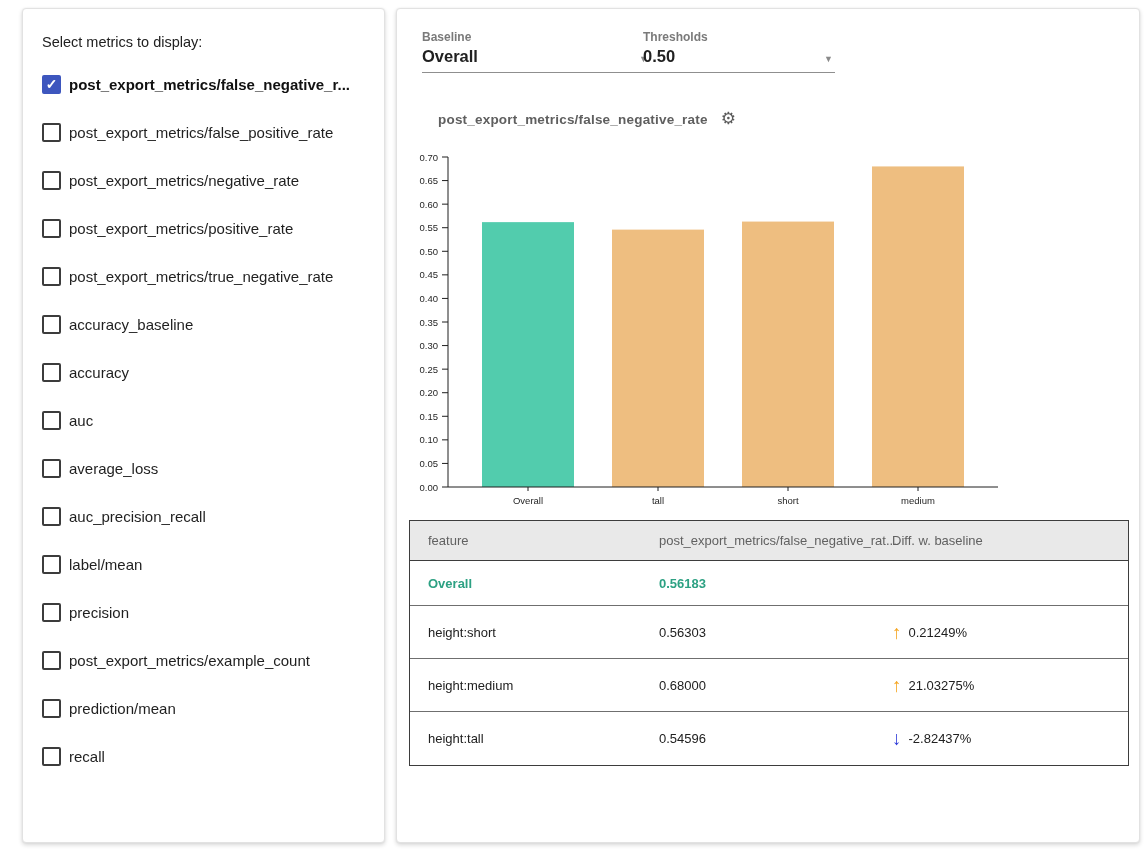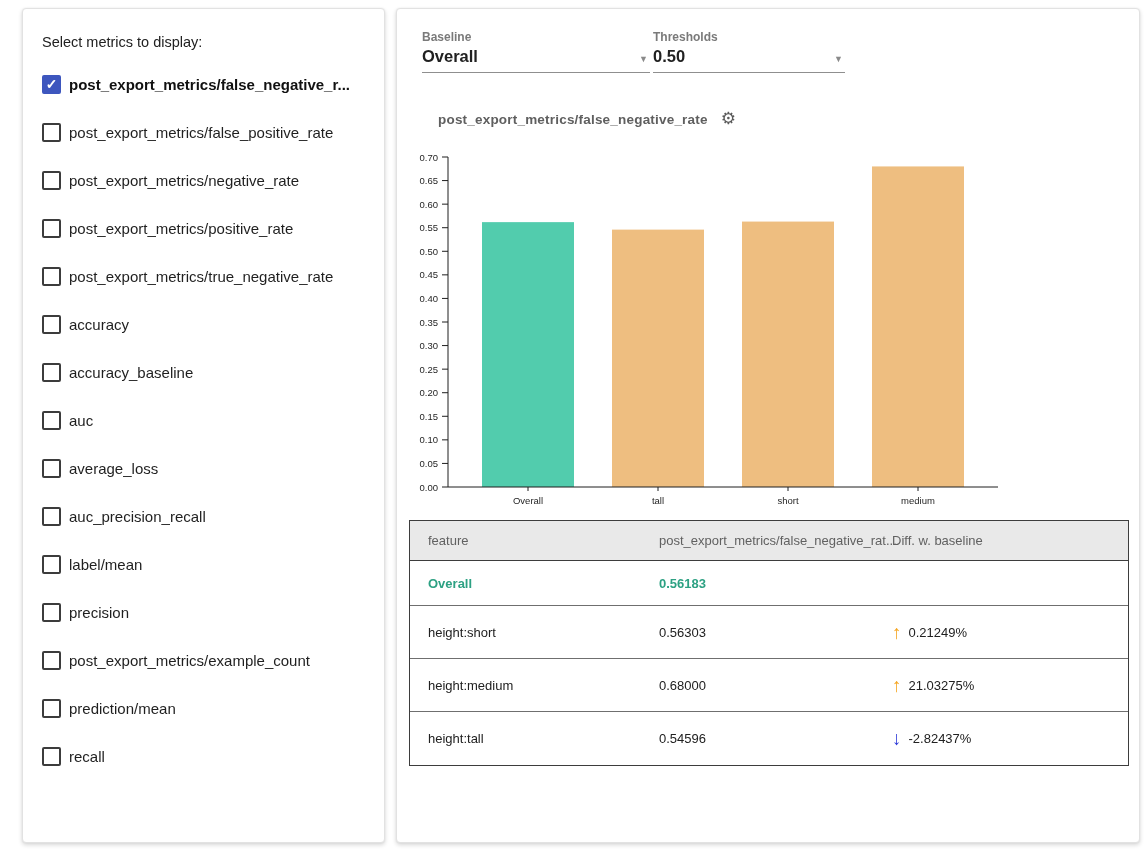--- a/index.html
+++ b/index.html
@@ -48,21 +48,21 @@
     margin-left: 8px;
     font-size: 15px;
     color: #1f1f1f;
     white-space: nowrap;
   }
   .metric-row.checked .metric-label { font-weight: bold; color: #111; }
 
   
   .select { position: absolute; top: 21px; cursor: pointer; font-weight: bold; }
   #baseline-select   { left: 25px;  width: 228px; }
-  #thresholds-select { left: 256px; width: 192px; }
+  #thresholds-select { left: 246px; width: 192px; }
   .select .lbl { font-size: 12px; color: #7a7a7a; }
   .select .valline {
     margin-top: 3px;
     border-bottom: 1px solid #8f8f8f;
     padding-bottom: 6px;
     position: relative;
   }
   .select .val { font-size: 16.5px; color: #212121; }
   .select .caret {
     position: absolute; right: 2px; top: 7px;
@@ -126,25 +126,25 @@
   <div class="metric-row">
     <span class="cb"></span>
     <span class="metric-label">post_export_metrics/positive_rate</span>
   </div>
   <div class="metric-row">
     <span class="cb"></span>
     <span class="metric-label">post_export_metrics/true_negative_rate</span>
   </div>
   <div class="metric-row">
     <span class="cb"></span>
+    <span class="metric-label">accuracy_baseline</span>
+  </div>
+  <div class="metric-row">
+    <span class="cb"></span>
     <span class="metric-label">accuracy</span>
-  </div>
-  <div class="metric-row">
-    <span class="cb"></span>
-    <span class="metric-label">accuracy_baseline</span>
   </div>
   <div class="metric-row">
     <span class="cb"></span>
     <span class="metric-label">auc</span>
   </div>
   <div class="metric-row">
     <span class="cb"></span>
     <span class="metric-label">average_loss</span>
   </div>
   <div class="metric-row">

